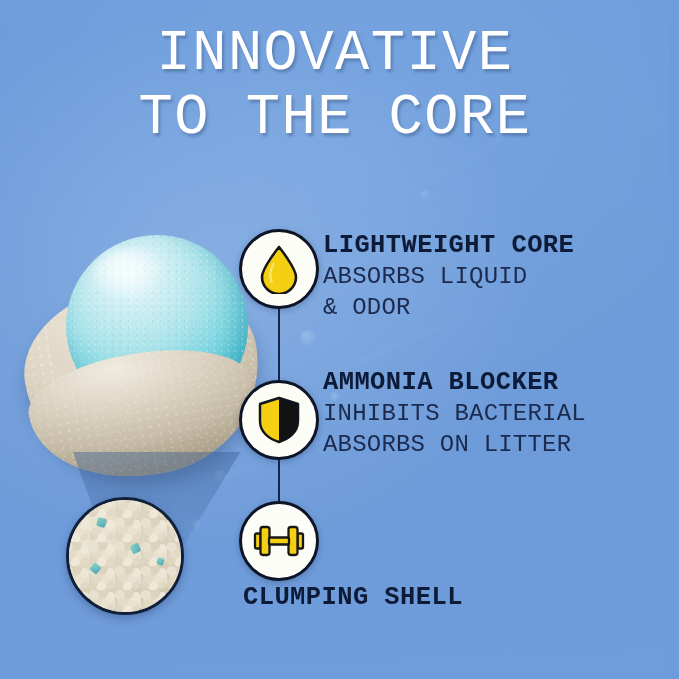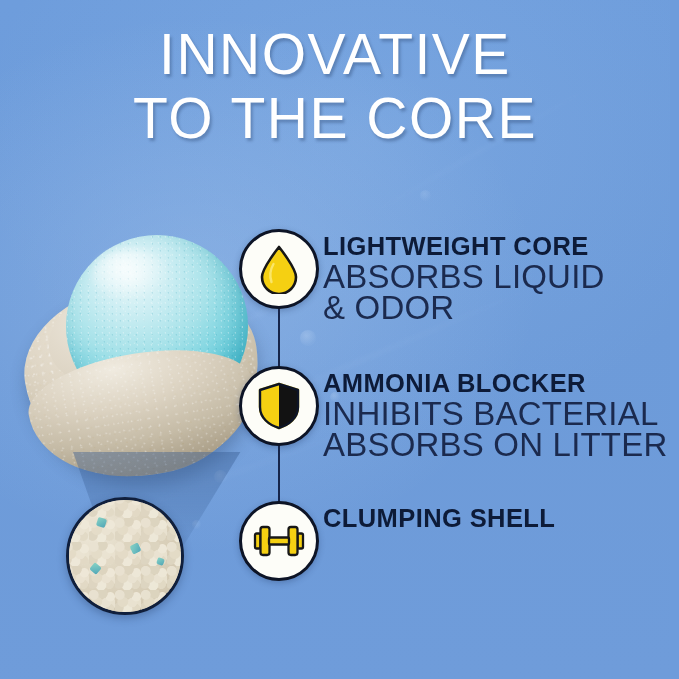--- a/index.html
+++ b/index.html
@@ -5,21 +5,21 @@
   html, body {
     margin: 0;
     padding: 0;
     background: #6d9cdb;
   }
   #infographic {
     position: relative;
     width: 670px;
     height: 679px;
     overflow: hidden;
-    font-family: Liberation Sans, sans-serif;
+    font-family: Liberation Mono, monospace;
     background: #6d9cdb;
     -webkit-font-smoothing: antialiased;
   }
 
   
   .bg-base {
     position: absolute; inset: 0;
     background:
       radial-gradient(ellipse 70% 55% at 30% 42%, rgba(190,215,245,0.28) 0%, rgba(190,215,245,0.10) 45%, rgba(190,215,245,0) 72%),
       radial-gradient(ellipse 90% 70% at 55% 20%, rgba(160,198,240,0.20) 0%, rgba(160,198,240,0) 65%),
@@ -208,22 +208,22 @@
   }
 
   
   .feature {
     position: absolute;
     left: 239px;
     display: flex;
     align-items: flex-start;
   }
   .feature.f1 { top: 229px; }
-  .feature.f2 { top: 366px; }
-  .feature.f3 { top: 501px; }
+  .feature.f2 { top: 366px; align-items: flex-end; }
+  .feature.f3 { top: 501px; flex-direction: column; }
 
   .icon-badge {
     position: relative;
     width: 80px;
     height: 80px;
     flex: 0 0 80px;
     border-radius: 50%;
     background: #fdfdf8;
     border: 3.5px solid #0d1426;
     box-shadow: 0 2px 6px rgba(28,50,92,0.30);
@@ -242,21 +242,21 @@
   .feature-title {
     color: #0d1b38;
     font-size: 25.5px;
     font-weight: bold;
     line-height: 30px;
     letter-spacing: 0.4px;
     white-space: nowrap;
   }
   .feature-desc {
     color: #1b2a4e;
-    font-size: 33px;
+    font-size: 24px;
     font-weight: 400;
     line-height: 31px;
     letter-spacing: 0.2px;
     white-space: pre-line;
   }
 </style>
 </head>
 <body>
 
 <div id="infographic">

